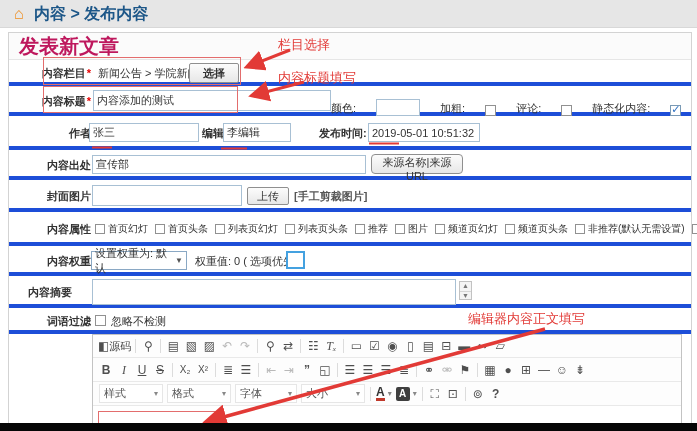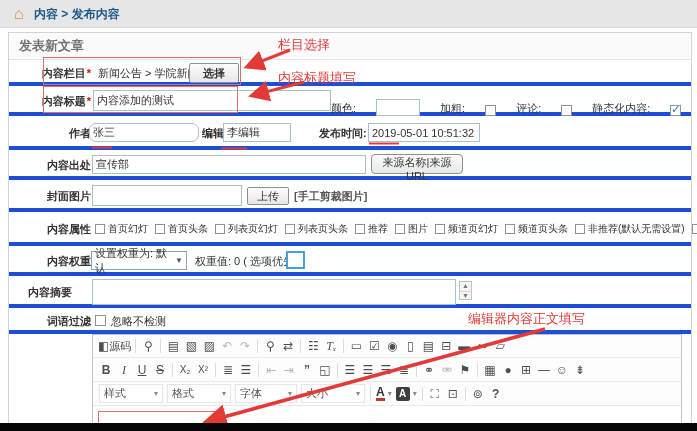--- a/index.html
+++ b/index.html
@@ -2,26 +2,26 @@
 <html><head>
 <meta charset="utf-8">
 <style>
   * { margin:0; padding:0; box-sizing:border-box; font-family:"Liberation Sans","DejaVu Sans",sans-serif; }
   body { background:#888; }
   #stage { position:relative; width:697px; height:431px; background:#fff; overflow:hidden; margin:0 auto; }
 
   
   .crumbbar { position:absolute; left:0; top:0; width:697px; height:28px; background:#e6e6e6; border-bottom:1px solid #d8d8d8; }
   .homeico { position:absolute; left:14px; top:0; line-height:28px; font-size:16px; color:#ef8d1e; font-weight:bold; }
-  .crumbtxt { position:absolute; left:34px; top:0; line-height:28px; font-size:12px; font-weight:bold; color:#1d5788; }
+  .crumbtxt { position:absolute; left:34px; top:0; line-height:28px; font-size:16px; font-weight:bold; color:#1d5788; }
 
   
   .panel { position:absolute; left:8px; top:32px; width:684px; height:399px; background:#fff; border:1px solid #d3d3d3; border-bottom:none; }
   .titlerow { position:absolute; left:9px; top:33px; width:682px; height:27px; background:#fbfbfb; border-bottom:1px solid #e6e6e6; }
-  .pagetitle { position:absolute; left:10px; top:0; line-height:26px; font-size:13px; font-weight:bold; color:#737373; }
+  .pagetitle { position:absolute; left:10px; top:0; line-height:26px; font-size:20px; font-weight:bold; color:#be185d; }
 
   
   .frow { position:absolute; left:9px; width:682px; border-bottom:4px solid #1d4ed8; background:#fff; }
   .flabel { position:absolute; left:0; top:0; width:82px; text-align:right; font-size:11px; font-weight:bold; color:#333; }
   .req { color:#e60000; font-weight:bold; margin-left:1px; }
   .txt { font-size:11px; color:#333; }
   input.inp { position:absolute; border:1px solid #a8c0d4; background:#fff; font-size:11px; color:#333; padding:0 3px; }
   .btn { position:absolute; border:1px solid #8f8f8f; background:linear-gradient(#fcfcfc,#e7e7e7); font-size:11px; color:#333; text-align:center; border-radius:2px; cursor:pointer; }
   .cb { display:inline-block; width:11px; height:11px; border:1px solid #919191; background:#fff; position:relative; vertical-align:middle; }
   .cb.checked { border-color:#7a9ab5; }
@@ -107,21 +107,21 @@
       <span class="cb"></span>
       <span>评论:</span>
       <span class="cb"></span>
       <span>静态化内容:</span>
       <span class="cb checked"></span>
     </span>
   </div>
 
   <div class="frow" style="top:116px;height:34px;">
     <span class="flabel" style="line-height:34px;">作者</span>
-    <input class="inp" style="left: 80px; top: 7px; width: 110px; height: 19px; border-radius: 7px;" value="张三">
+    <input class="inp" style="left: 80px; top: 7px; width: 110px; height: 19px;" value="张三">
     <span class="txt" style="position:absolute;left:193px;line-height:34px;font-weight:bold;">编辑:</span>
     <input class="inp" style="left: 214px; top: 7px; width: 68px; height: 19px;" value="李编辑">
     <span class="txt" style="position:absolute;left:310px;line-height:34px;font-weight:bold;">发布时间:</span>
     <input class="inp" style="left: 359px; top: 7px; width: 112px; height: 19px;" value="2019-05-01 10:51:32">
   </div>
 
   <div class="frow" style="top:150px;height:30px;">
     <span class="flabel" style="line-height:30px;">内容出处</span>
     <input class="inp" style="left: 83px; top: 5px; width: 274px; height: 19px;" value="宣传部">
     <button class="btn" style="left:362px;top:4px;width:92px;height:20px;border-radius:4px;">来源名称|来源URL</button>

